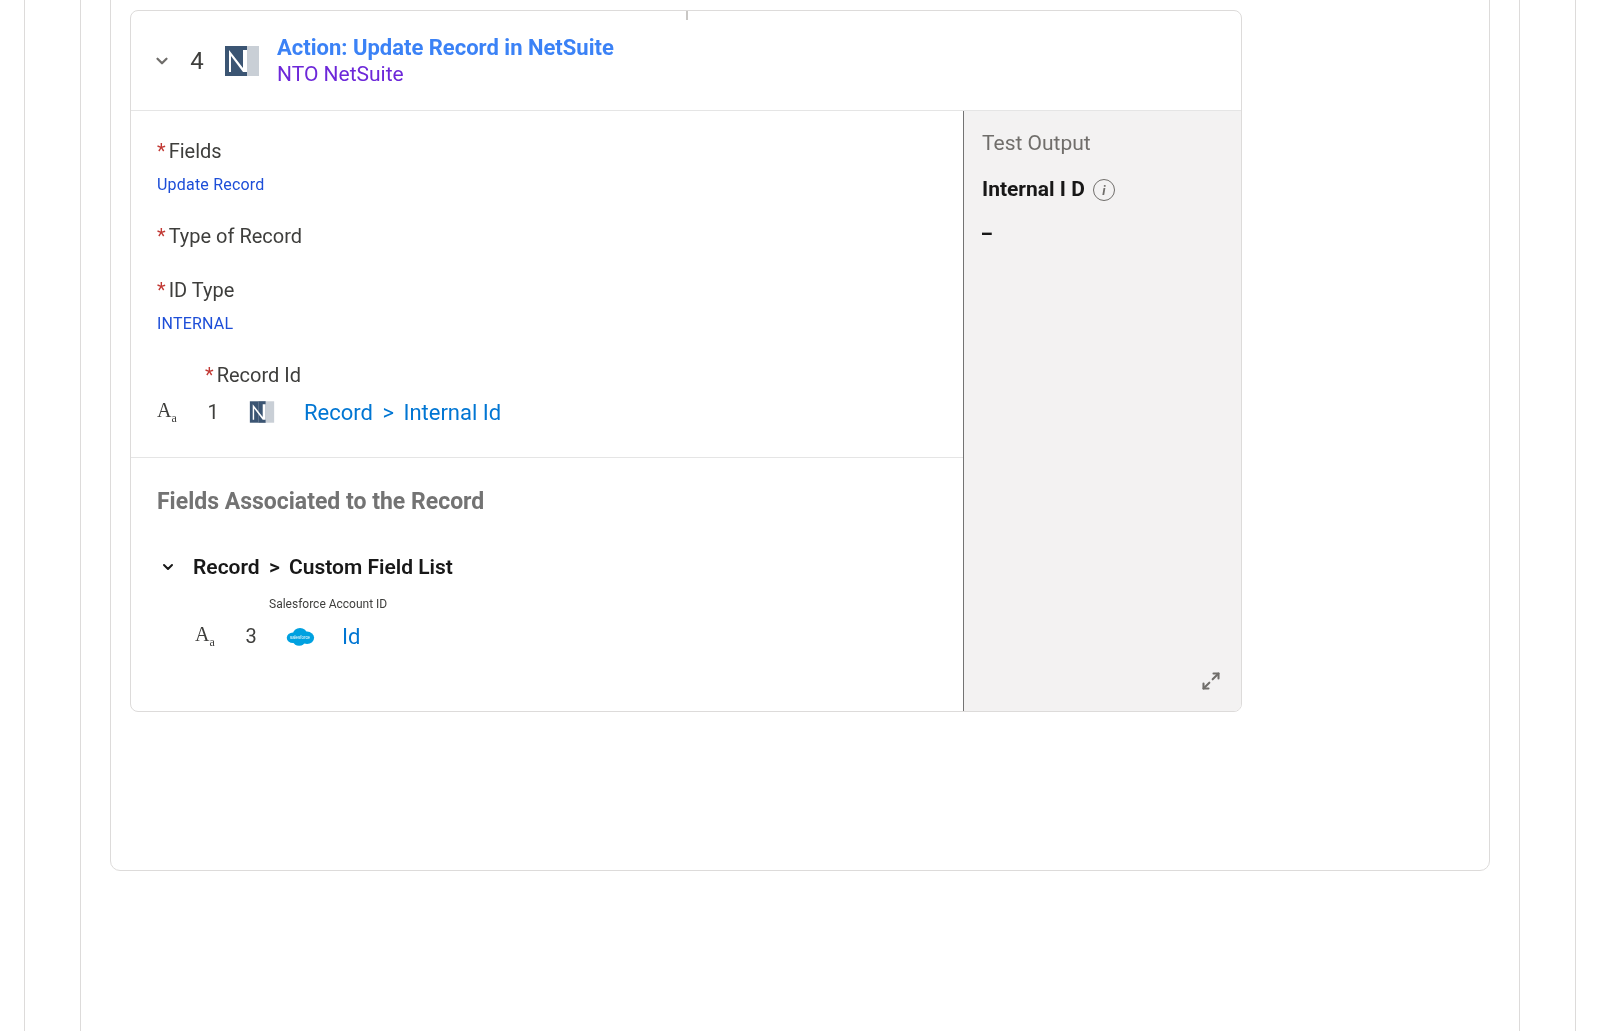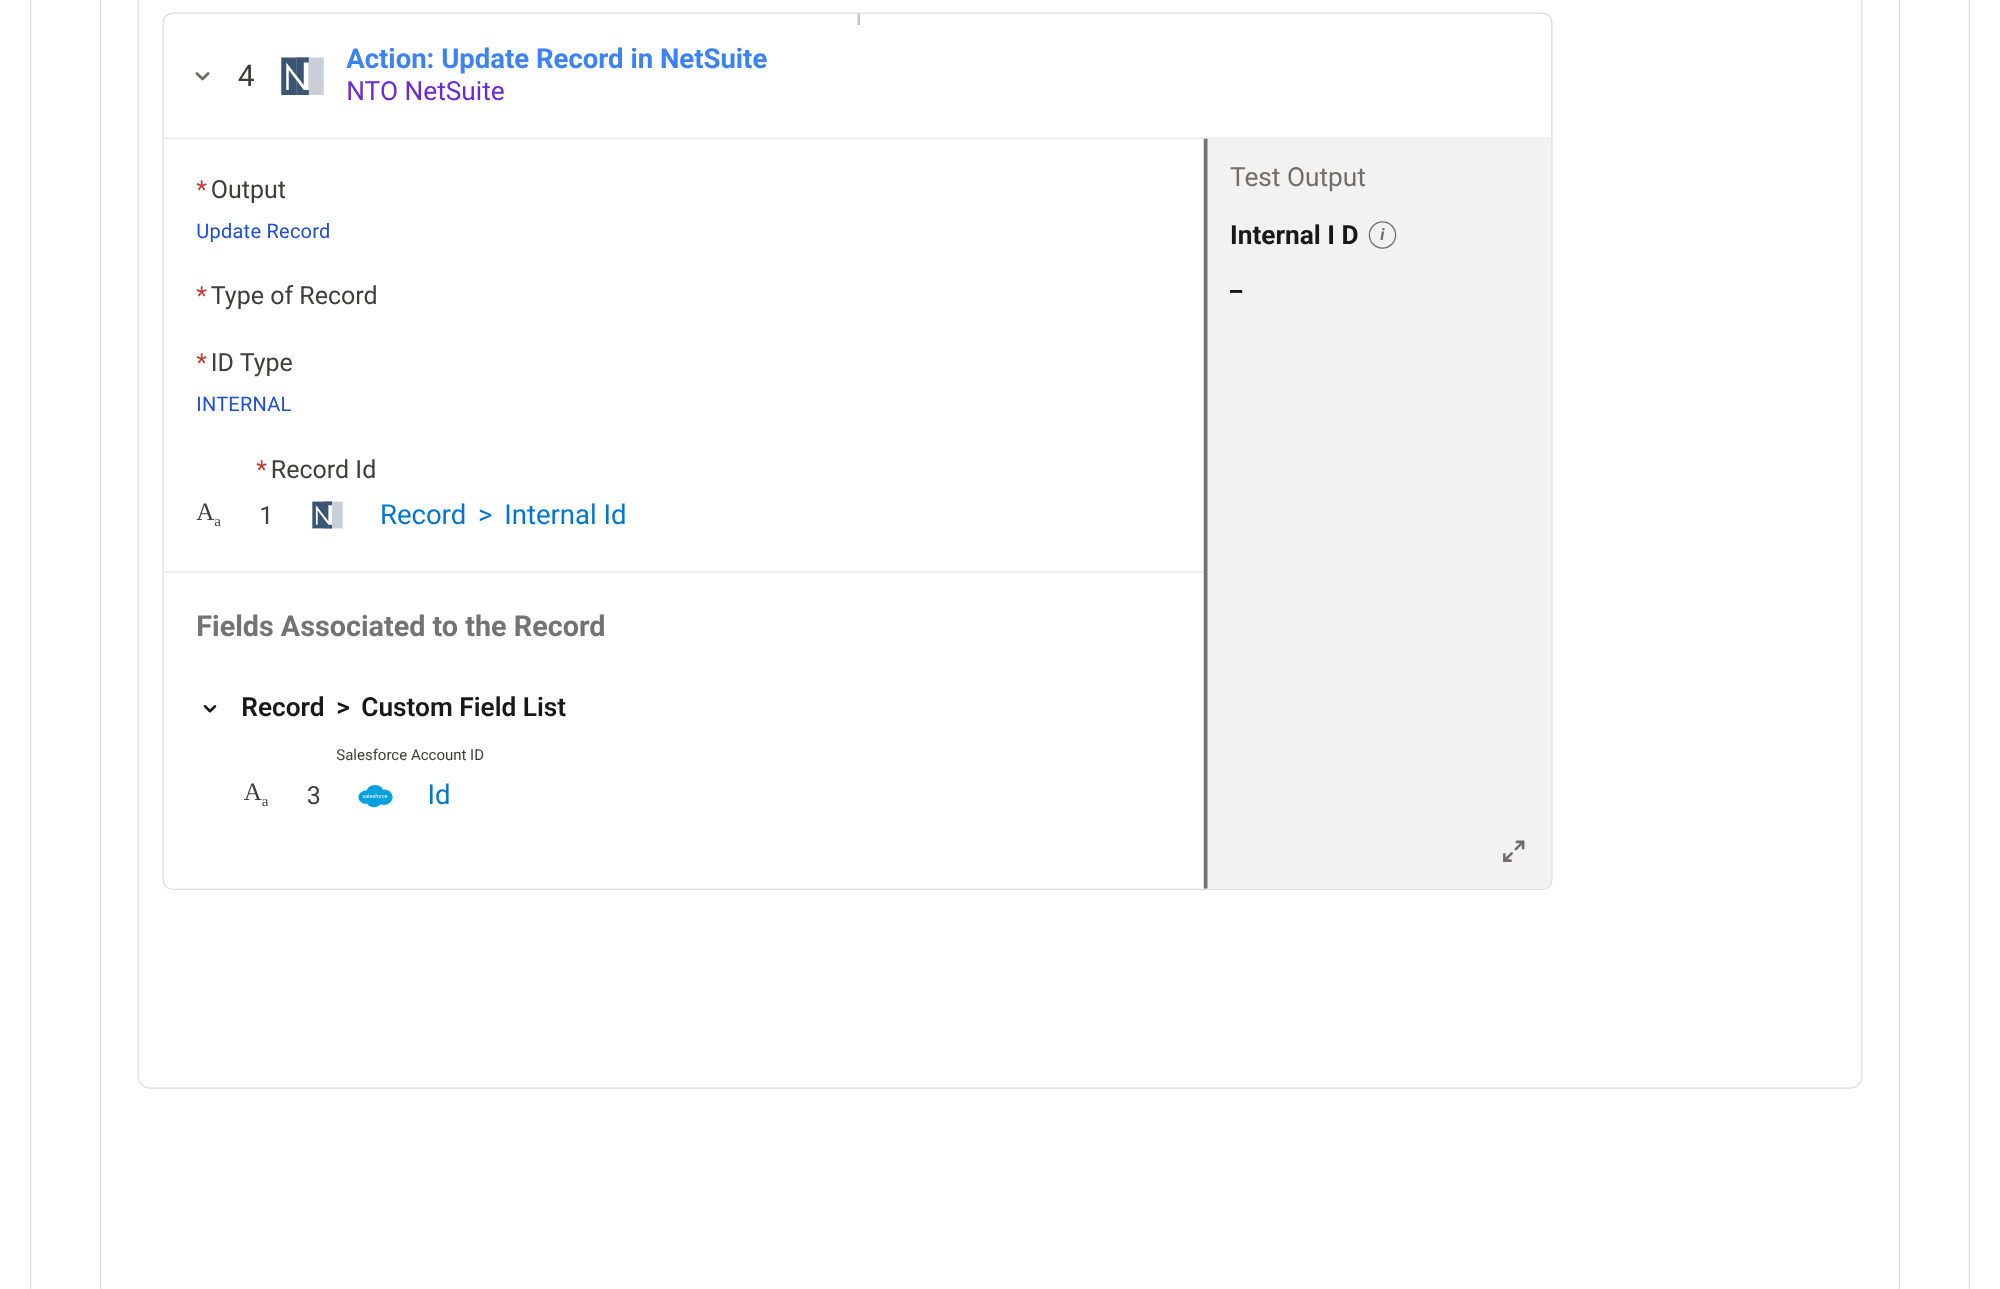--- a/index.html
+++ b/index.html
@@ -91,21 +91,21 @@
     min-height: 600px;
   }
   .body-left {
     flex: 1;
     padding: 28px 26px 32px 26px;
     position: relative;
   }
   .body-right {
     width: 278px;
     background:#f3f2f2;
-    border-left:3px solid #737373;
+    border-left:1px solid #737373;
     padding: 20px 18px;
     position: relative;
   }
 
   .field-block { margin-bottom: 30px; }
   .field-label { font-size: 20px; color:#3e3e3c; }
   .req { color:#c23934; margin-right:3px; }
   .field-value { font-size: 16px; color:#1d4ed8; margin-top:12px; letter-spacing:0.2px; }
 
   .indented { margin-left: 48px; }
@@ -135,21 +135,21 @@
     font-size:21px; font-weight:600; color:#181818;
     margin-bottom: 18px;
     margin-top: 40px;
   }
   .subfield-label {
     font-size:12px; color:#3e3e3c; margin-left:112px; margin-bottom:6px;
   }
   .pill-row-2 { margin-left:38px; }
 
   .test-output-title { font-size:21px; color:#706e6b; margin-bottom:22px; }
-  .test-output-label { font-size:21px; color:#181818; font-weight:700; display:flex; align-items:flex-start; gap:8px;}
+  .test-output-label { font-size:21px; color:#181818; font-weight:700; display:flex; align-items:flex-end; gap:8px;}
   .info-icon {
     width:22px; height:22px; border:1.5px solid #706e6b; border-radius:50%;
     display:inline-flex; align-items:center; justify-content:center;
     font-size:13px; color:#706e6b; font-weight:700; font-style:italic;
   }
   .test-output-value { font-size:22px; color:#181818; margin-top:12px; font-weight:700;}
   .expand-icon {
     position:absolute; right:18px; bottom:18px;
     color:#706e6b; cursor:pointer; width:24px; height:24px;
     display:flex; align-items:center; justify-content:center;
@@ -186,21 +186,21 @@
       <div class="header-titles">
         <div class="header-title">Action: Update Record in NetSuite</div>
         <div class="header-subtitle">NTO NetSuite</div>
       </div>
     </div>
 
     <div class="card-body">
       <div class="body-left">
 
         <div class="field-block">
-          <div class="field-label"><span class="req">*</span><span>Output</span></div>
+          <div class="field-label"><span class="req">*</span><span>Fields</span></div>
           <div class="field-value">Update Record</div>
         </div>
 
         <div class="field-block">
           <div class="field-label"><span class="req">*</span><span>Type of Record</span></div>
         </div>
 
         <div class="field-block">
           <div class="field-label"><span class="req">*</span><span>ID Type</span></div>
           <div class="field-value">INTERNAL</div>

